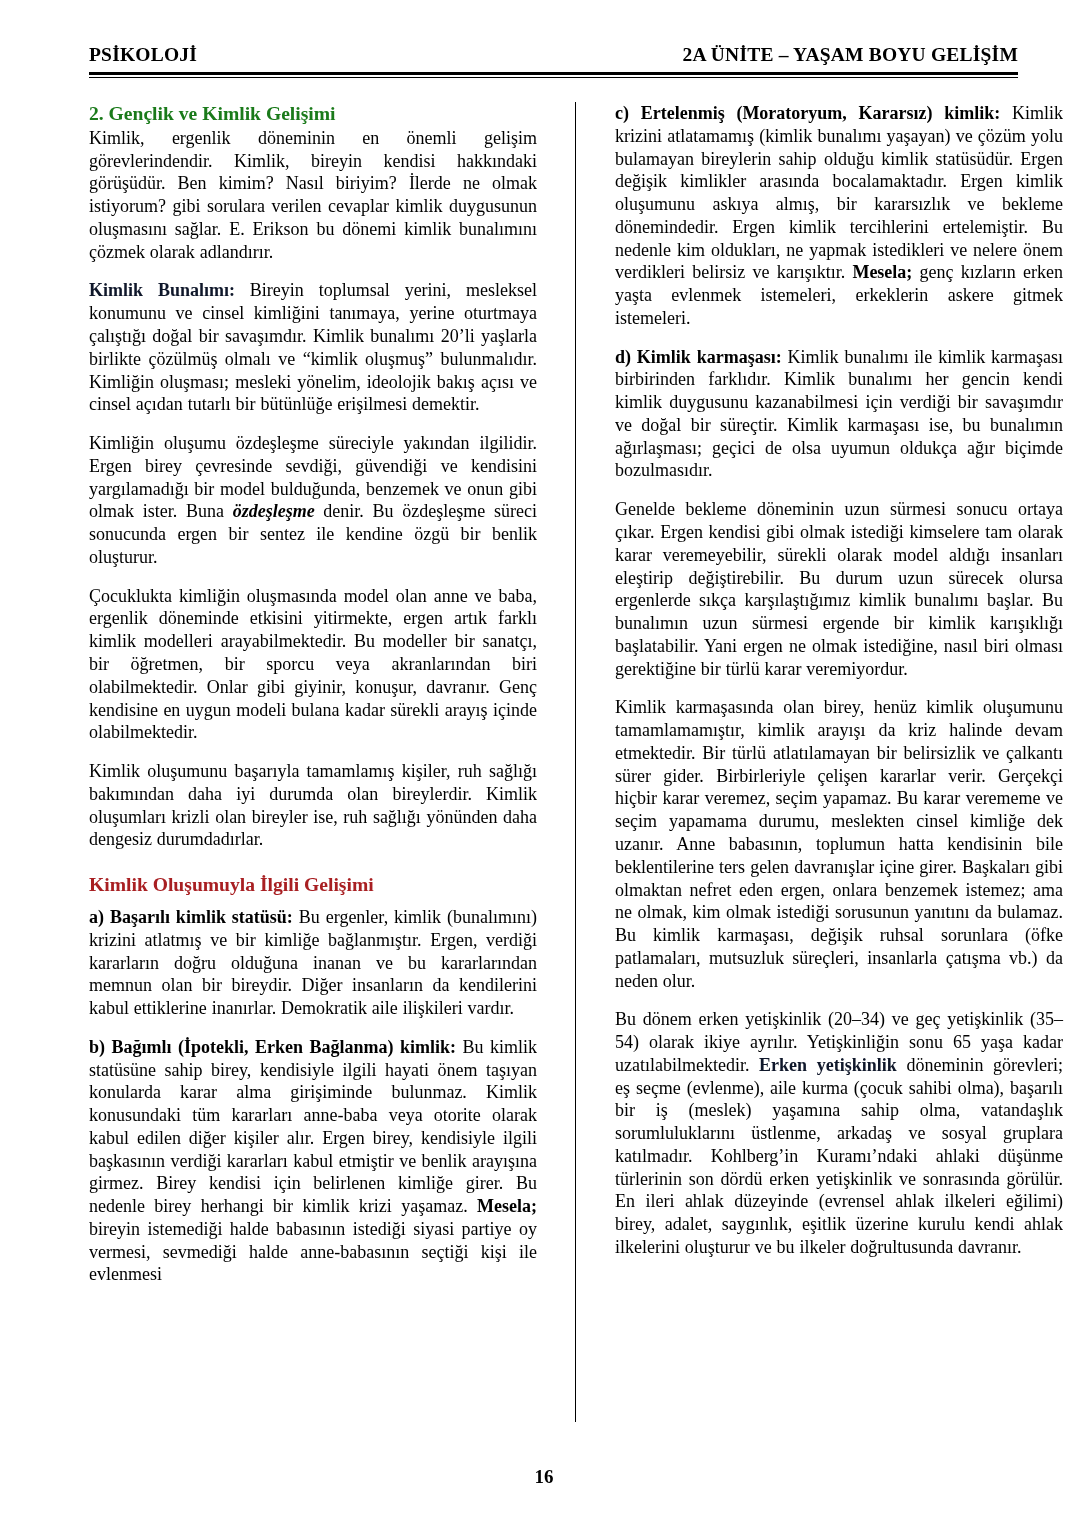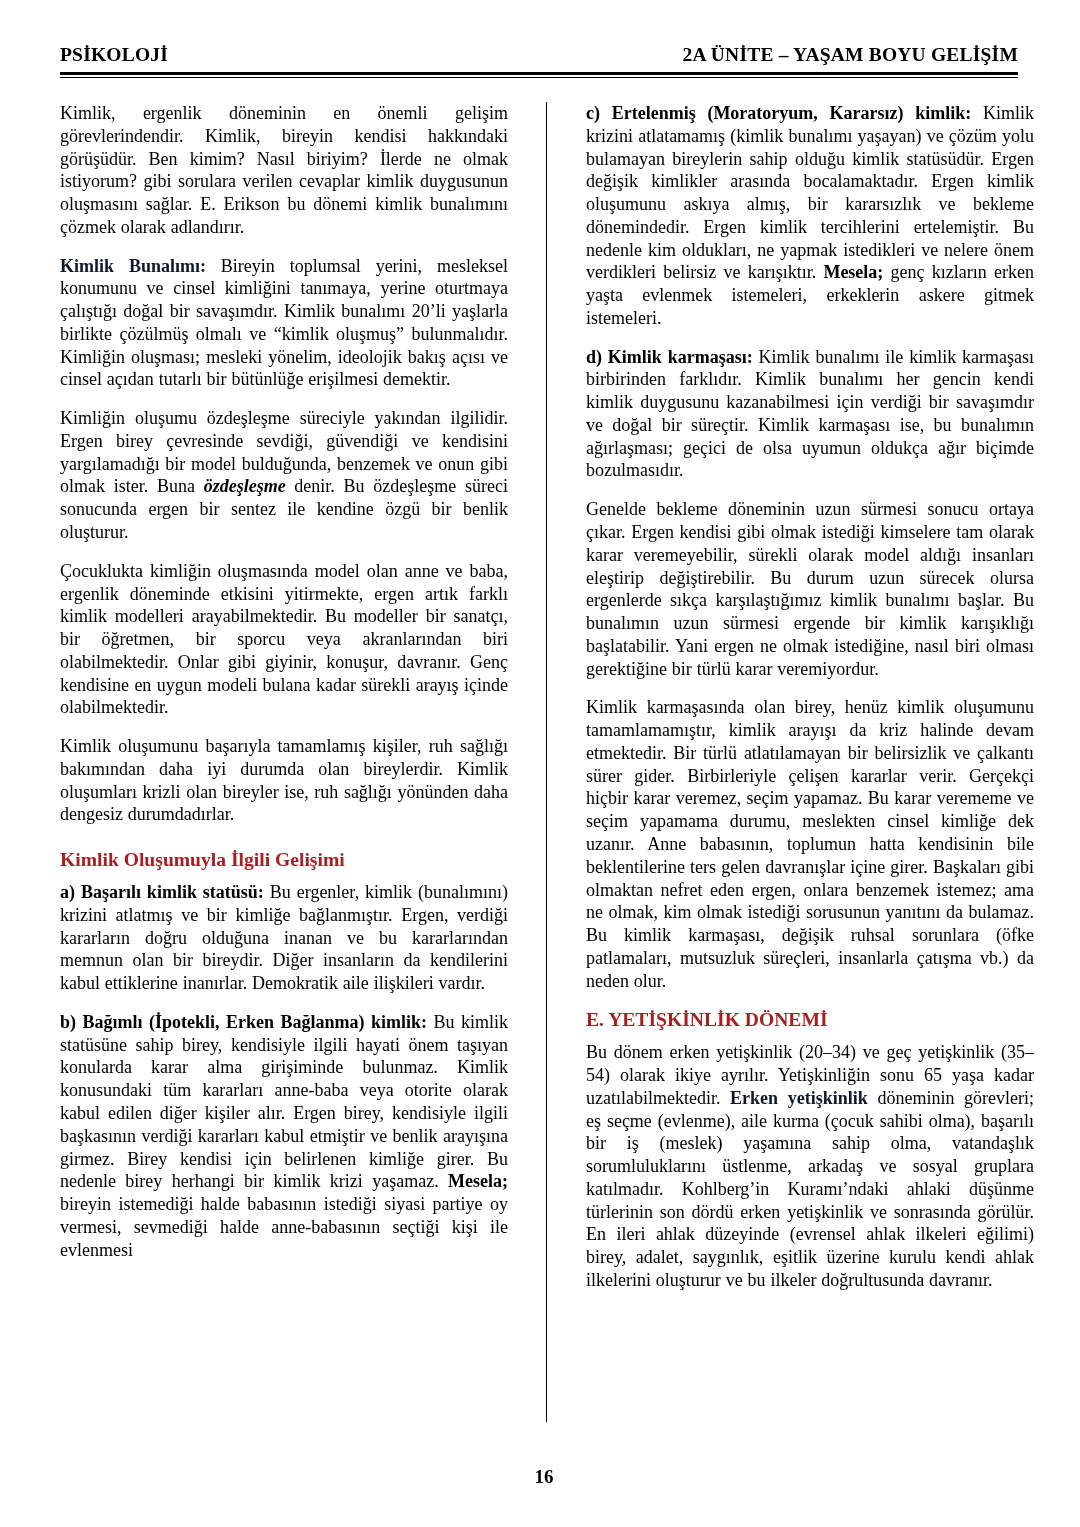--- a/index.html
+++ b/index.html
@@ -15,21 +15,21 @@
     position: relative;
     overflow: hidden;
   }
 
   .page {
     position: absolute;
     left: 0; top: 0;
     width: 1080px;
     height: 1527px;
     box-sizing: border-box;
-    padding: 44px 62px 0 60px;
+    padding: 44px 62px 0 89px;
   }
 
   
   .runhead {
     display: flex;
     justify-content: space-between;
     align-items: baseline;
     font-weight: bold;
     font-size: 19.5px;
     letter-spacing: 0.2px;
@@ -128,20 +128,21 @@
   </div>
   <div class="rule-wrap">
     <div class="rule-thick"></div>
     <div class="rule-thin"></div>
   </div>
 
   <div class="columns">
 
     <div class="col">
 
+      <h2 class="head-green">2. Gençlik ve Kimlik Gelişimi</h2>
 
       <p class="para"><span>Kimlik, ergenlik döneminin en önemli gelişim görevlerindendir. Kimlik, bireyin kendisi hakkındaki görüşüdür. Ben kimim? Nasıl biriyim? İlerde ne olmak istiyorum? gibi sorulara verilen cevaplar kimlik duygusunun oluşmasını sağlar. E. Erikson bu dönemi kimlik bunalımını çözmek olarak adlandırır.</span></p>
 
       <p class="para"><span class="red-b">Kimlik Bunalımı:</span><span> Bireyin toplumsal yerini, mesleksel konumunu ve cinsel kimliğini tanımaya, yerine oturtmaya çalıştığı doğal bir savaşımdır. Kimlik bunalımı 20’li yaşlarla birlikte çözülmüş olmalı ve “kimlik oluşmuş” bulunmalıdır. Kimliğin oluşması; mesleki yönelim, ideolojik bakış açısı ve cinsel açıdan tutarlı bir bütünlüğe erişilmesi demektir.</span></p>
 
       <p class="para"><span>Kimliğin oluşumu özdeşleşme süreciyle yakından ilgilidir. Ergen birey çevresinde sevdiği, güvendiği ve kendisini yargılamadığı bir model bulduğunda,  benzemek ve onun gibi olmak ister.   Buna </span><span class="bi">özdeşleşme</span><span> denir. Bu özdeşleşme süreci sonucunda ergen bir sentez ile kendine özgü bir benlik oluşturur.</span></p>
 
       <p class="para"><span>Çocuklukta kimliğin oluşmasında model olan anne ve baba, ergenlik döneminde etkisini yitirmekte, ergen artık farklı kimlik modelleri arayabilmektedir. Bu modeller bir sanatçı, bir öğretmen, bir sporcu veya akranlarından biri olabilmektedir. Onlar gibi giyinir, konuşur, davranır.  Genç kendisine en uygun modeli bulana kadar sürekli arayış içinde olabilmektedir.</span></p>
 
       <p class="para"><span>Kimlik oluşumunu başarıyla tamamlamış kişiler, ruh sağlığı bakımından daha iyi durumda olan bireylerdir. Kimlik oluşumları krizli olan bireyler ise, ruh sağlığı yönünden daha dengesiz durumdadırlar.</span></p>
@@ -159,21 +160,20 @@
     <div class="col">
 
       <p class="para"><span class="b">c) Ertelenmiş (Moratoryum, Kararsız) kimlik:</span><span> Kimlik krizini atlatamamış (kimlik bunalımı yaşayan) ve çözüm yolu bulamayan bireylerin sahip olduğu kimlik statüsüdür. Ergen değişik kimlikler arasında bocalamaktadır. Ergen kimlik oluşumunu askıya almış, bir kararsızlık ve bekleme dönemindedir. Ergen kimlik tercihlerini ertelemiştir. Bu nedenle kim oldukları, ne yapmak istedikleri ve nelere önem verdikleri belirsiz ve karışıktır. </span><span class="b">Mesela;</span><span> genç kızların erken yaşta evlenmek istemeleri, erkeklerin askere gitmek istemeleri.</span></p>
 
       <p class="para"><span class="b">d) Kimlik karmaşası:</span><span> Kimlik bunalımı ile kimlik karmaşası birbirinden farklıdır. Kimlik bunalımı her gencin kendi kimlik duygusunu kazanabilmesi için verdiği bir savaşımdır ve doğal bir süreçtir. Kimlik karmaşası ise, bu bunalımın ağırlaşması; geçici de olsa uyumun oldukça ağır biçimde bozulmasıdır.</span></p>
 
       <p class="para"><span>Genelde bekleme döneminin uzun sürmesi sonucu ortaya çıkar. Ergen kendisi gibi olmak istediği kimselere tam olarak karar veremeyebilir, sürekli olarak model aldığı insanları eleştirip değiştirebilir. Bu durum uzun sürecek olursa ergenlerde sıkça karşılaştığımız kimlik bunalımı başlar. Bu bunalımın uzun sürmesi ergende bir kimlik karışıklığı başlatabilir. Yani ergen ne olmak istediğine, nasıl biri olması gerektiğine bir türlü karar veremiyordur.</span></p>
 
       <p class="para"><span>Kimlik karmaşasında olan birey, henüz kimlik oluşumunu tamamlamamıştır, kimlik arayışı da kriz halinde devam etmektedir. Bir türlü atlatılamayan bir belirsizlik ve çalkantı sürer gider. Birbirleriyle çelişen kararlar verir. Gerçekçi hiçbir karar veremez, seçim yapamaz. Bu karar verememe ve seçim yapamama durumu, meslekten cinsel kimliğe dek uzanır. Anne babasının, toplumun hatta kendisinin bile beklentilerine ters gelen davranışlar içine girer. Başkaları gibi olmaktan nefret eden ergen, onlara benzemek istemez; ama ne olmak, kim olmak istediği sorusunun yanıtını da bulamaz. Bu kimlik karmaşası, değişik ruhsal sorunlara (öfke patlamaları, mutsuzluk süreçleri, insanlarla çatışma vb.) da neden olur.</span></p>
 
-      <h2 class="head-red">E. YETİŞKİNLİK DÖNEMİ</h2>
 
       <p class="para tight"><span>Bu dönem erken yetişkinlik (20–34) ve geç yetişkinlik (35–54) olarak ikiye ayrılır. Yetişkinliğin sonu 65 yaşa kadar uzatılabilmektedir. </span><span class="red-b">Erken yetişkinlik</span><span> döneminin görevleri; eş seçme (evlenme), aile kurma (çocuk sahibi olma), başarılı bir iş (meslek) yaşamına sahip olma, vatandaşlık sorumluluklarını üstlenme, arkadaş ve sosyal gruplara katılmadır. Kohlberg’in Kuramı’ndaki ahlaki düşünme türlerinin son dördü erken yetişkinlik ve sonrasında görülür. En ileri ahlak düzeyinde (evrensel ahlak ilkeleri eğilimi) birey, adalet, saygınlık, eşitlik üzerine kurulu kendi ahlak ilkelerini oluşturur ve bu ilkeler doğrultusunda davranır.</span></p>
 
     </div>
 
   </div>
 
   <div class="folio">16</div>
 
 </div>

